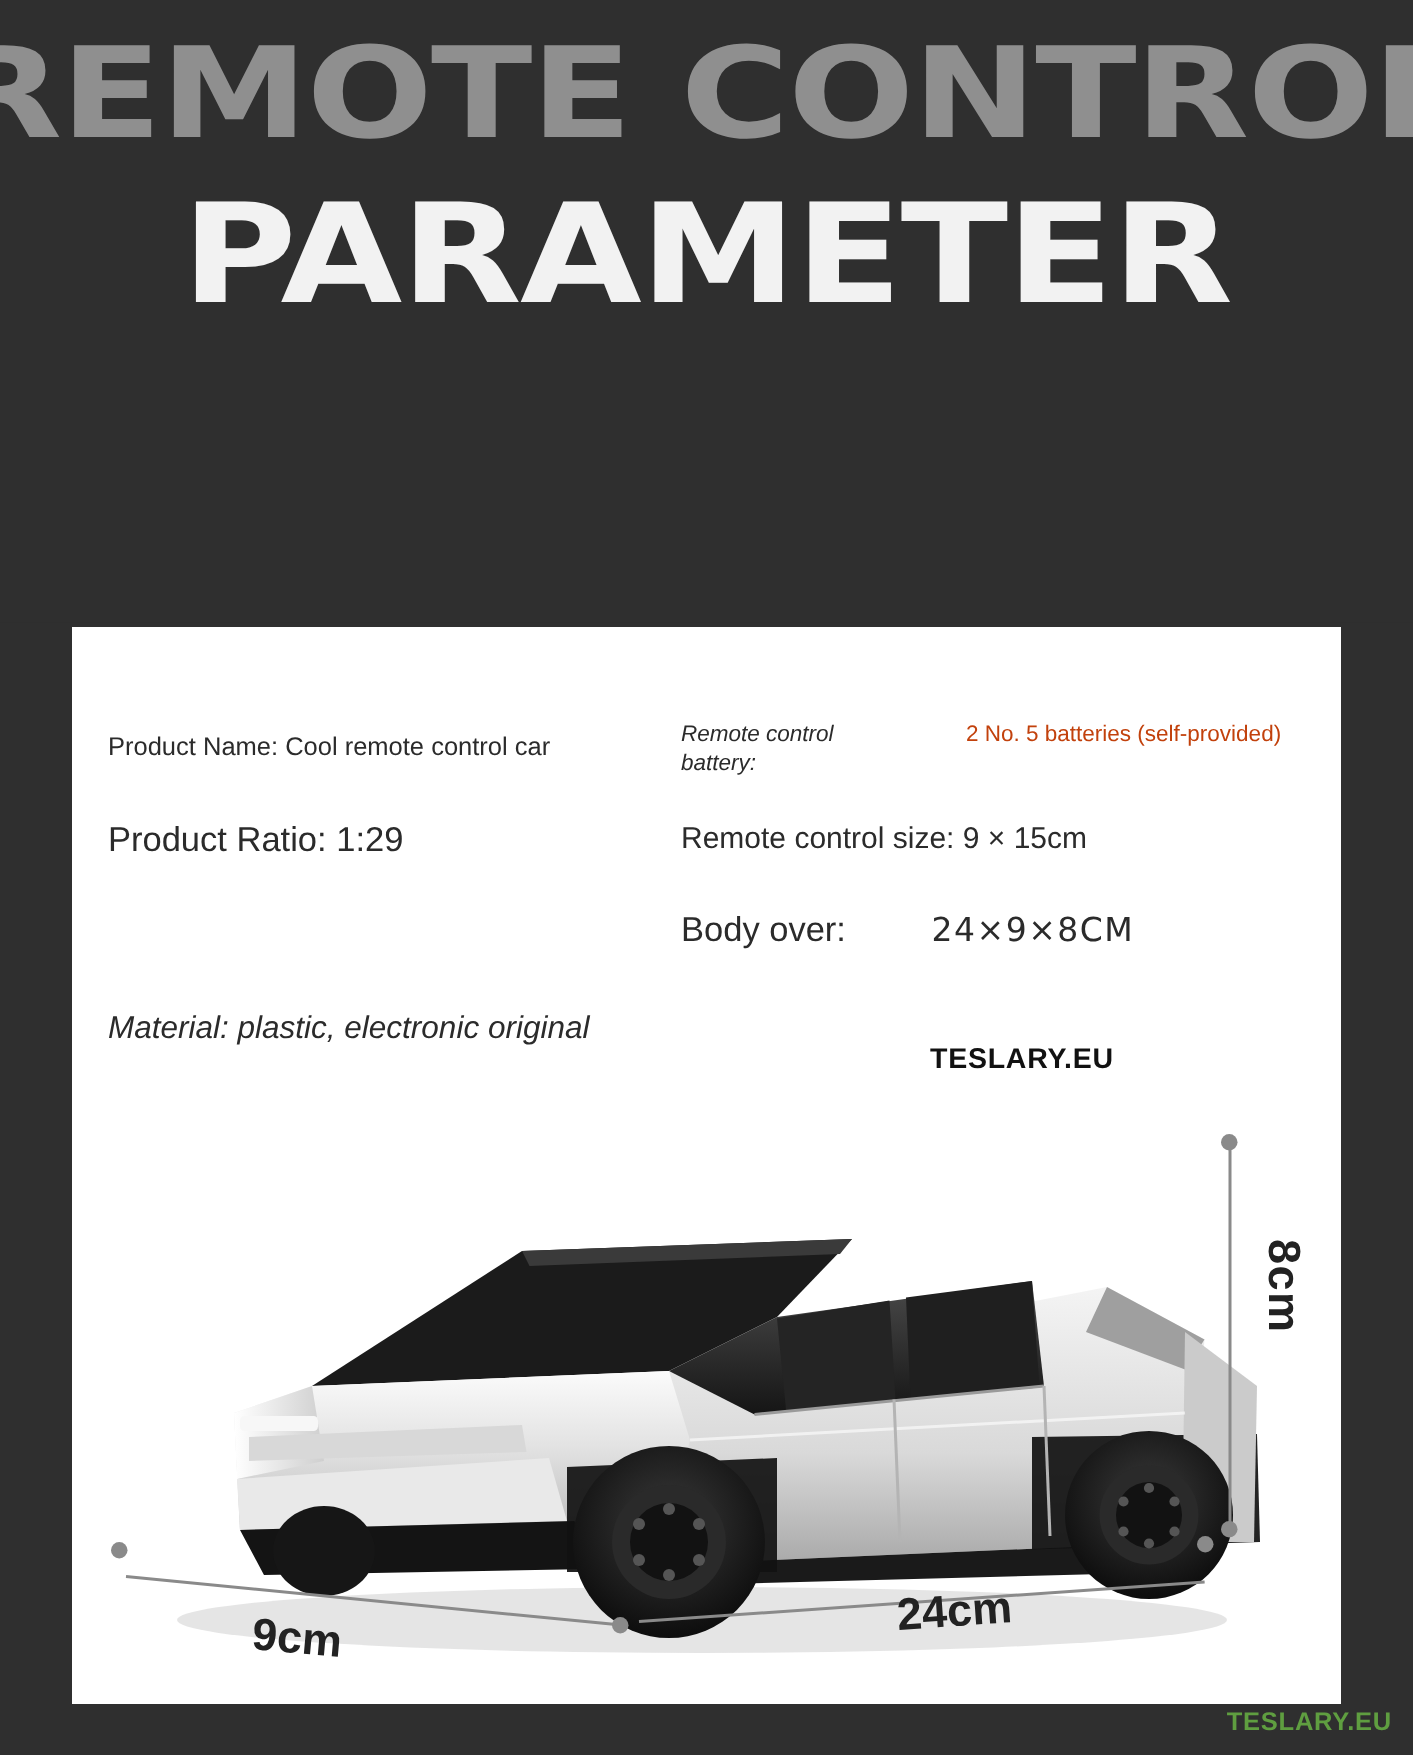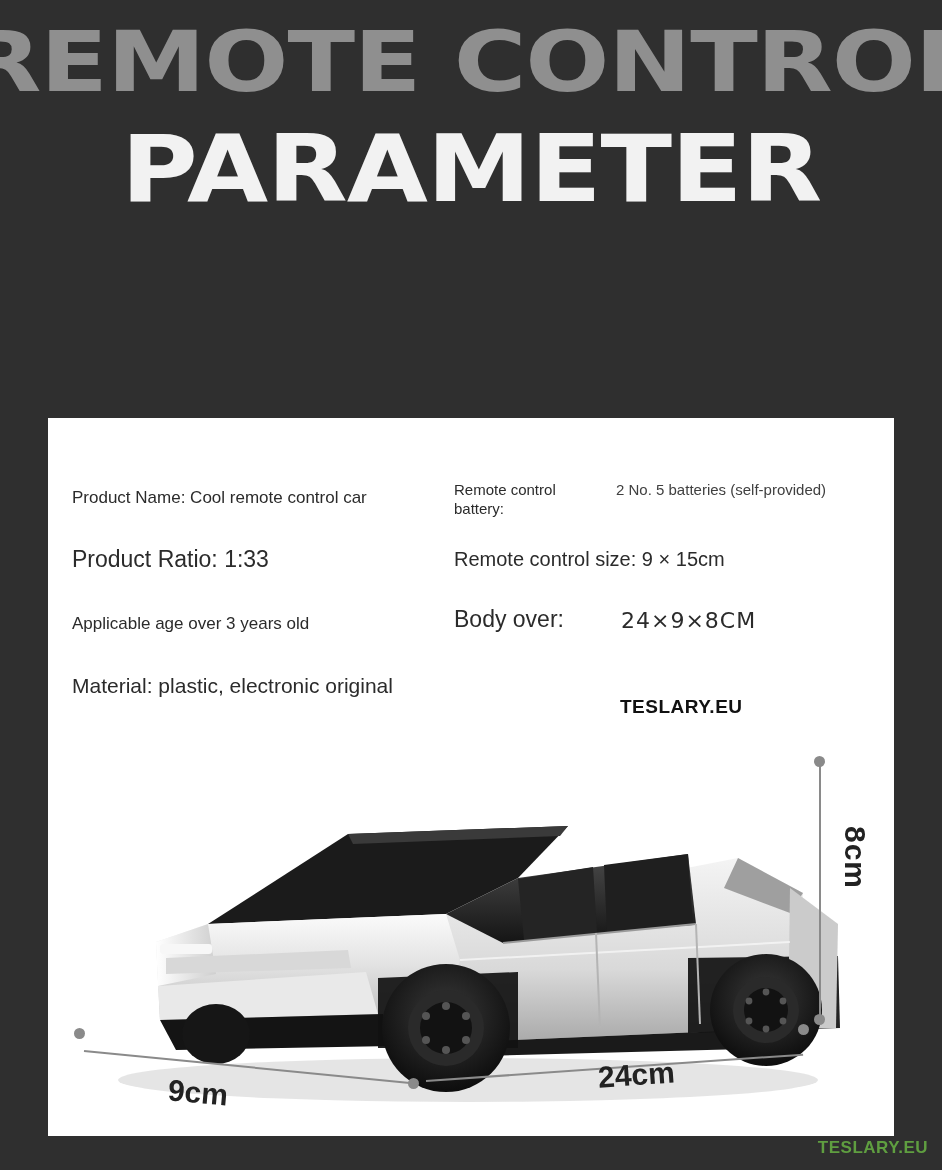--- a/index.html
+++ b/index.html
@@ -99,31 +99,31 @@
     height: 300px;
   }
 
   .spec {
     position: absolute;
     color: #2b2b2b;
     white-space: nowrap;
   }
 
   .s-name  { top: 70px;  left: 24px;  font-size: 17px; }
-  .s-rcbat-label { top: 62px; left: 406px; font-size: 15px; width: 120px; white-space: normal; line-height: 19px; color: #2b2b2b;}
-  .s-rcbat-val   { top: 62px; left: 568px; font-size: 15px; width: 248px; white-space: normal; line-height: 19px; color: #404040;}
+  .s-rcbat-label { top: 62px; left: 406px; font-size: 15px; width: 120px; white-space: normal; line-height: 19px; color: #2b2b2b; font-style: italic;}
+  .s-rcbat-val   { top: 62px; left: 596px; font-size: 15px; width: 248px; white-space: normal; line-height: 19px; color: #c2410c;}
 
   .s-ratio { top: 128px; left: 24px;  font-size: 23px; }
   .s-rcsize{ top: 130px; left: 406px; font-size: 20px; text-align: center; }
 
   .s-age   { top: 196px; left: 24px;  font-size: 17px; }
   .s-bodylabel { top: 188px; left: 406px; font-size: 23px; }
   .s-bodyval   { top: 190px; left: 573px; font-size: 22px; font-family: "DejaVu Sans", sans-serif; letter-spacing: 1px;}
 
-  .s-material { top: 256px; left: 24px; font-size: 21px; }
+  .s-material { top: 256px; left: 24px; font-size: 21px; font-style: italic; }
 
   .watermark-card {
     position: absolute;
     top: 278px;
     left: 572px;
     font-size: 19px;
     font-weight: bold;
     color: #111;
     letter-spacing: 0.5px;
     font-family: "Liberation Sans", sans-serif;
@@ -187,24 +187,23 @@
     <div class="hero-title-2">PARAMETER</div>
   </div>
 
   <div class="card">
 
     <div class="specs">
       <div class="spec s-name">Product Name: Cool remote control car</div>
       <div class="spec s-rcbat-label">Remote control battery:</div>
       <div class="spec s-rcbat-val">2 No. 5 batteries (self-provided)</div>
 
-      <div class="spec s-ratio">Product Ratio: 1:33</div>
+      <div class="spec s-ratio">Product Ratio: 1:29</div>
       <div class="spec s-rcsize">Remote control size: 9 × 15cm</div>
 
-      <div class="spec s-age">Applicable age over 3 years old</div>
       <div class="spec s-bodylabel">Body over:</div>
       <div class="spec s-bodyval">24×9×8CM</div>
 
       <div class="spec s-material">Material: plastic, electronic original</div>
     </div>
 
     <div class="watermark-card">TESLARY.EU</div>
 
     <div class="car-area">
 

